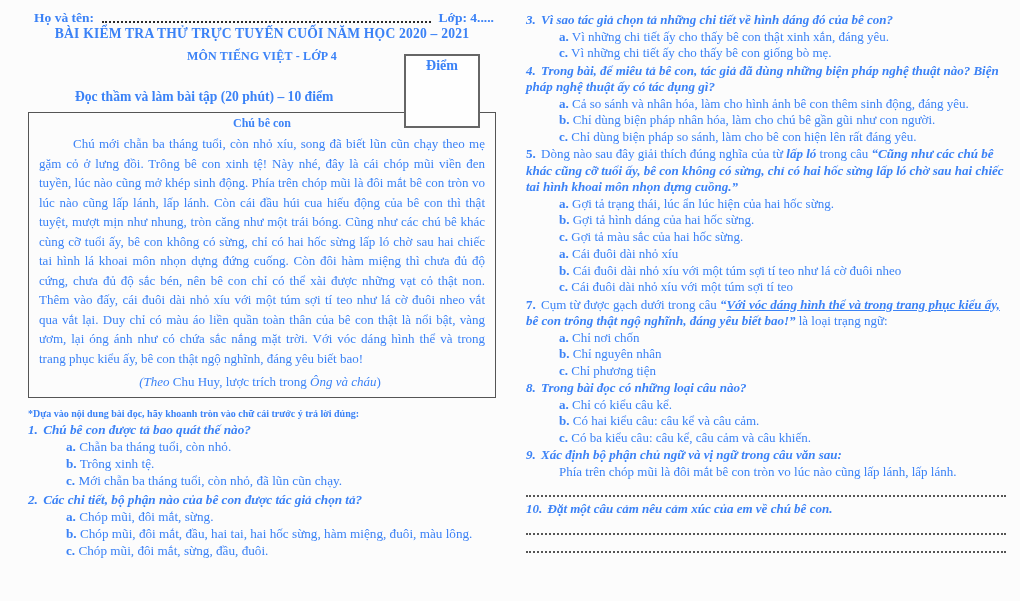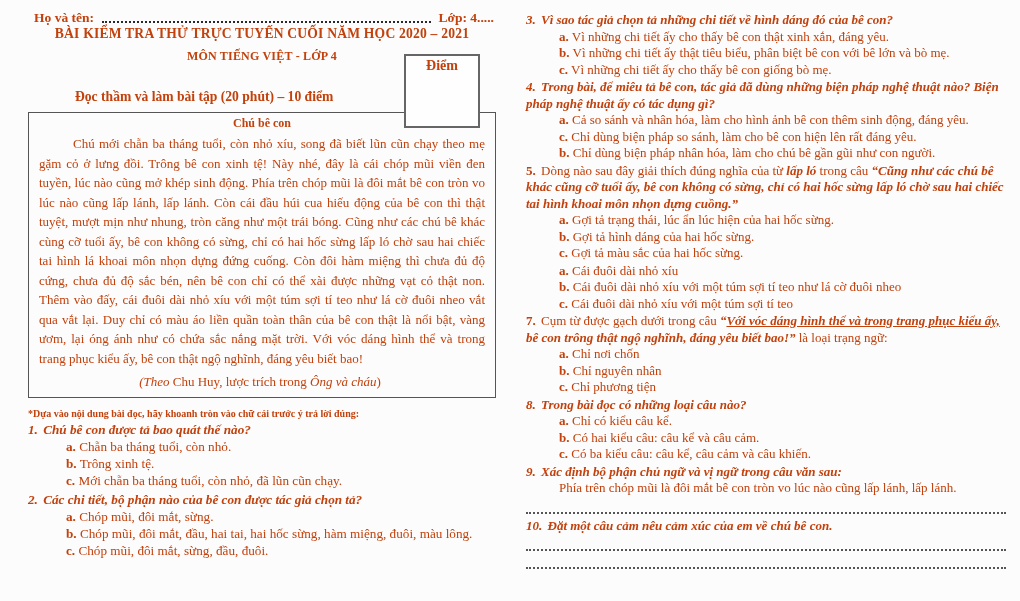--- a/index.html
+++ b/index.html
@@ -2,21 +2,21 @@
 <html><head>
 <meta charset="utf-8">
 <style>
   html,body { margin:0; padding:0; background:#e8e8e8; }
   .page {
     position:relative;
     width:1020px; height:601px;
     background:#fcfcfc;
     overflow:hidden;
     font-family:"Liberation Serif","DejaVu Serif",serif;
-    color:#c2410c;
+    color:#3b82f6;
     display:flex;
     box-sizing:border-box;
   }
   .col { box-sizing:border-box; }
   .col-left  { width:506px; padding:8px 10px 0 28px; }
   .col-right { width:514px; padding:11px 12px 0 20px; font-size:13px; line-height:16.5px; }
 
   .b  { font-weight:bold; }
   .i  { font-style:italic; }
   .bi { font-weight:bold; font-style:italic; }
@@ -92,29 +92,28 @@
       <div class="opt"><span class="b">c.</span> <span>Chóp mũi, đôi mắt, sừng, đầu, đuôi.</span></div>
     </div>
 
   </div>
 
   <div class="col col-right">
 
     <div class="question">
       <div class="q-title bi"><span class="q-num">3.</span><span> Vì sao tác giả chọn tả những chi tiết về hình dáng đó của bê con?</span></div>
       <div class="opt"><span class="b">a.</span> <span>Vì những chi tiết ấy cho thấy bê con thật xinh xắn, đáng yêu.</span></div>
-      <div class="opt"><span class="b">b.</span> <span>Vì những chi tiết ấy thật tiêu biểu, phân biệt bê con với bê lớn và bò mẹ.</span></div>
       <div class="opt"><span class="b">c.</span> <span>Vì những chi tiết ấy cho thấy bê con giống bò mẹ.</span></div>
     </div>
 
     <div class="question">
       <div class="q-title bi"><span class="q-num">4.</span><span> Trong bài, để miêu tả bê con, tác giả đã dùng những biện pháp nghệ thuật nào? Biện pháp nghệ thuật ấy có tác dụng gì?</span></div>
       <div class="opt"><span class="b">a.</span> <span>Cả so sánh và nhân hóa, làm cho hình ảnh bê con thêm sinh động, đáng yêu.</span></div>
+      <div class="opt"><span class="b">b.</span> <span>Chỉ dùng biện pháp nhân hóa, làm cho chú bê gần gũi như con người.</span></div>
       <div class="opt"><span class="b">c.</span> <span>Chỉ dùng biện pháp so sánh, làm cho bê con hiện lên rất đáng yêu.</span></div>
-      <div class="opt"><span class="b">b.</span> <span>Chỉ dùng biện pháp nhân hóa, làm cho chú bê gần gũi như con người.</span></div>
     </div>
 
     <div class="question">
       <div class="q-title"><span class="b q-num">5.</span><span> Dòng nào sau đây giải thích đúng nghĩa của từ </span><span class="bi">lấp ló</span><span> trong câu </span><span class="bi">“Cũng như các chú bê khác cũng cỡ tuổi ấy, bê con không có sừng, chỉ có hai hốc sừng lấp ló chờ sau hai chiếc tai hình khoai môn nhọn dựng cuồng.”</span></div>
       <div class="opt"><span class="b">a.</span> <span>Gợi tả trạng thái, lúc ẩn lúc hiện của hai hốc sừng.</span></div>
       <div class="opt"><span class="b">b.</span> <span>Gợi tả hình dáng của hai hốc sừng.</span></div>
       <div class="opt"><span class="b">c.</span> <span>Gợi tả màu sắc của hai hốc sừng.</span></div>
     </div>
 
     <div class="question">

